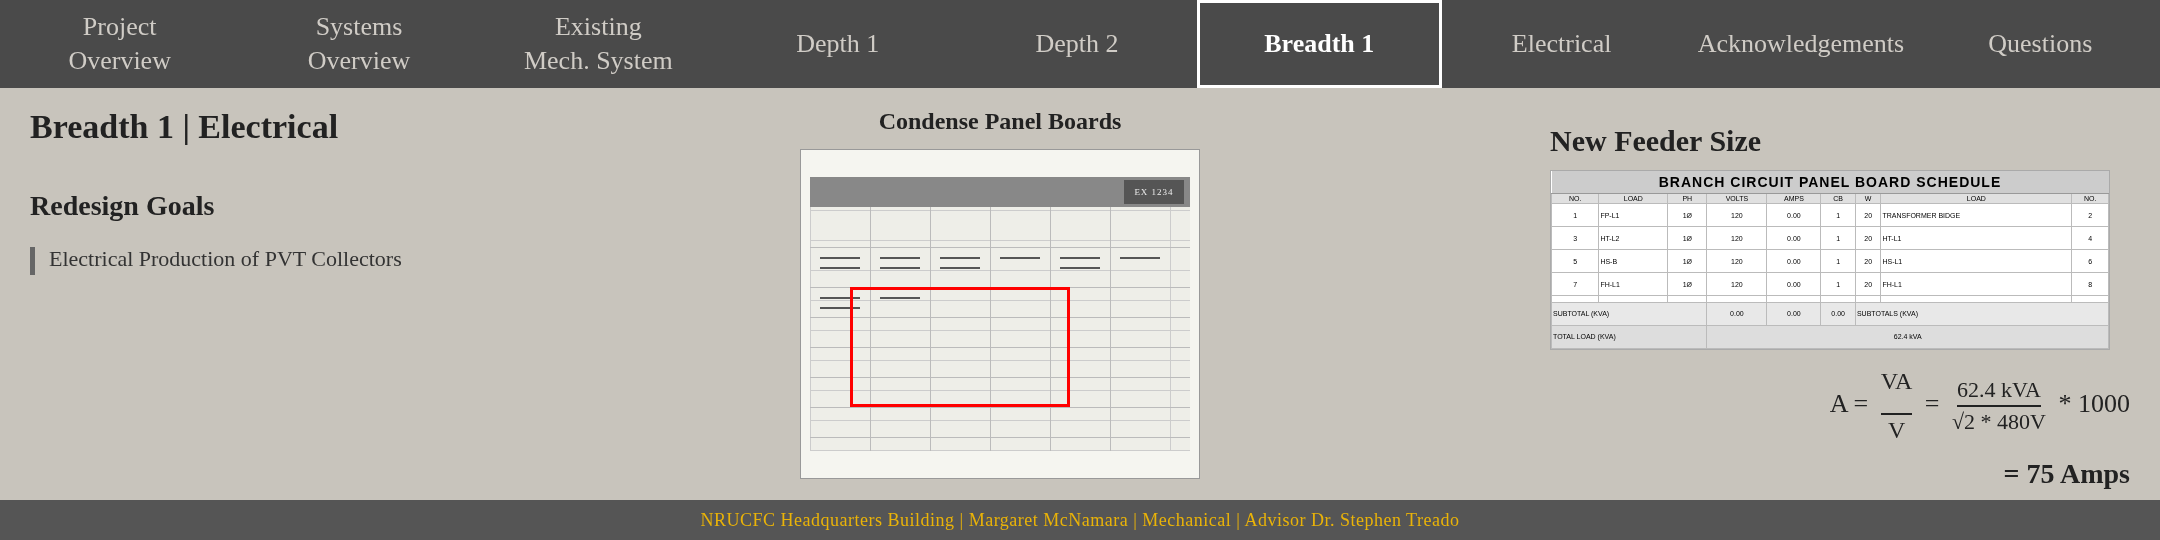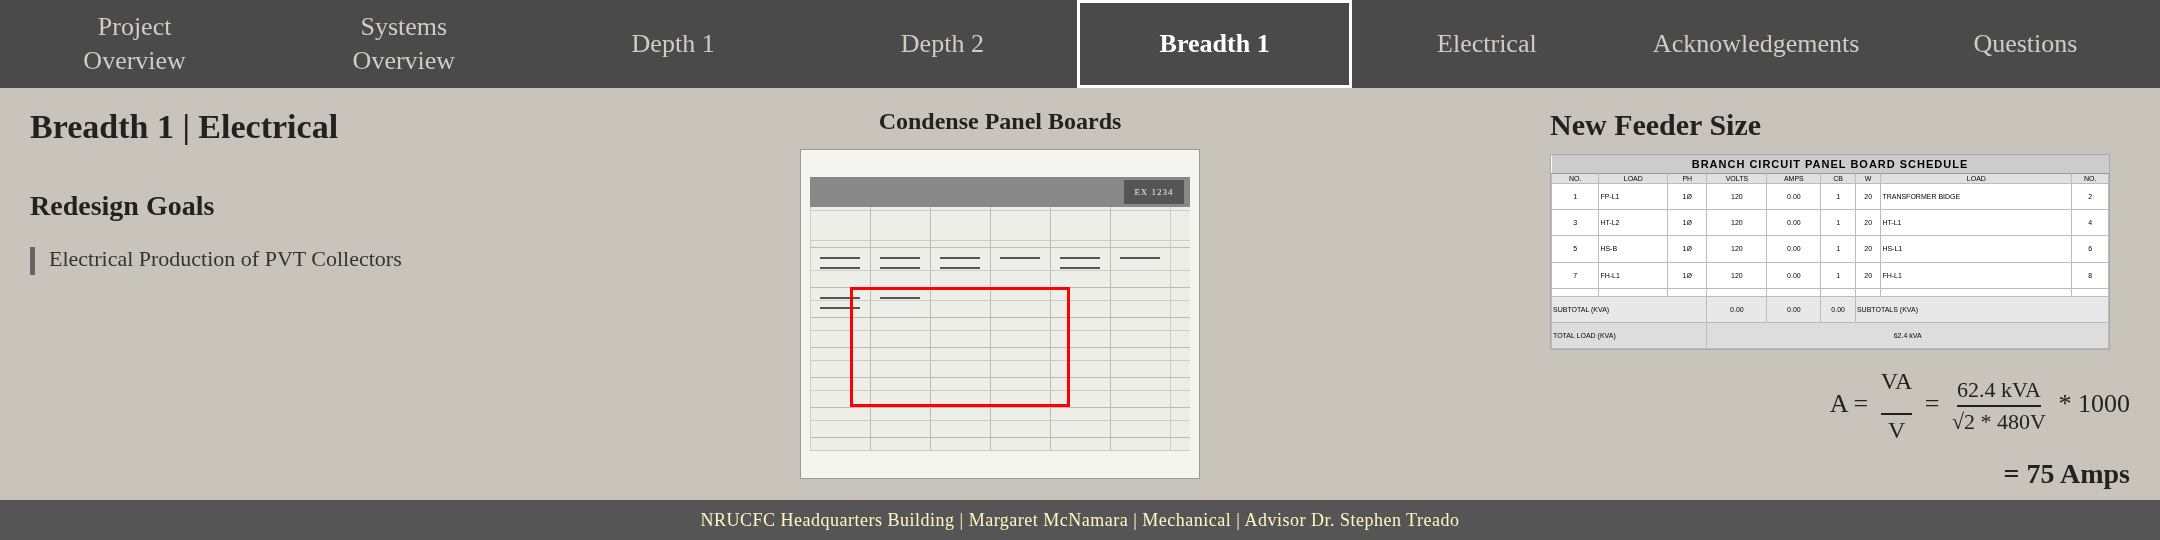--- a/index.html
+++ b/index.html
@@ -192,20 +192,21 @@
       display: flex;
       flex-direction: column;
       gap: 10px;
     }
     #feeder-title {
       font-size: 30px;
       font-weight: bold;
       font-family: Georgia, serif;
       color: #222;
       margin-bottom: 2px;
+      margin-top: 16px;
     }
     #feeder-formula {
       font-size: 24px;
       font-family: Georgia, serif;
       color: #222;
       text-align: center;
       margin-bottom: 6px;
       line-height: 1.5;
     }
     #schedule-image {
@@ -233,32 +234,33 @@
     }
 
     
     #footer {
       width: 100%;
       height: 40px;
       background: #555;
       display: flex;
       align-items: center;
       justify-content: center;
-      color: #fef9c3;
+      color: #eab308;
       font-size: 18px;
       font-family: Georgia, serif;
       letter-spacing: 0.5px;
     }
   </style>
 </head>
 <body>
 
 <nav id="navbar">
   <button class="nav-item">Project<br>Overview</button>
   <button class="nav-item">Systems<br>Overview</button>
+  <button class="nav-item">Existing<br>Mech. System</button>
   <button class="nav-item">Depth 1</button>
   <button class="nav-item">Depth 2</button>
   <button class="nav-item active">Breadth 1</button>
   <button class="nav-item">Electrical</button>
   <button class="nav-item">Acknowledgements</button>
   <button class="nav-item">Questions</button>
 </nav>
 
 <div id="main">
 
@@ -314,21 +316,21 @@
     </div>
   </div>
 
   <div id="right-panel">
     <div id="feeder-title">New Feeder Size</div>
 
     <div id="schedule-image">
       <table style="width:100%;height:100%;border-collapse:collapse;font-size:8px;font-family:Arial,sans-serif;background:#fff;">
         <thead>
           <tr>
-            <td colspan="9" style="background:#ccc;text-align:center;font-weight:bold;font-size:11px;letter-spacing:1px;border-bottom:1px solid #999;padding:3px;">BRANCH CIRCUIT PANEL BOARD SCHEDULE</td>
+            <td colspan="9" style="background:#ccc;text-align:center;font-weight:bold;font-size:14px;letter-spacing:1px;border-bottom:1px solid #999;padding:3px;">BRANCH CIRCUIT PANEL BOARD SCHEDULE</td>
           </tr>
           <tr>
             <td style="border:0.5px solid #bbb;background:#e0e0e0;font-size:7px;padding:1px;text-align:center;">NO.</td>
             <td style="border:0.5px solid #bbb;background:#e0e0e0;font-size:7px;padding:1px;text-align:center;">LOAD</td>
             <td style="border:0.5px solid #bbb;background:#e0e0e0;font-size:7px;padding:1px;text-align:center;">PH</td>
             <td style="border:0.5px solid #bbb;background:#e0e0e0;font-size:7px;padding:1px;text-align:center;">VOLTS</td>
             <td style="border:0.5px solid #bbb;background:#e0e0e0;font-size:7px;padding:1px;text-align:center;">AMPS</td>
             <td style="border:0.5px solid #bbb;background:#e0e0e0;font-size:7px;padding:1px;text-align:center;">CB</td>
             <td style="border:0.5px solid #bbb;background:#e0e0e0;font-size:7px;padding:1px;text-align:center;">W</td>
             <td style="border:0.5px solid #bbb;background:#e0e0e0;font-size:7px;padding:1px;text-align:center;">LOAD</td>

